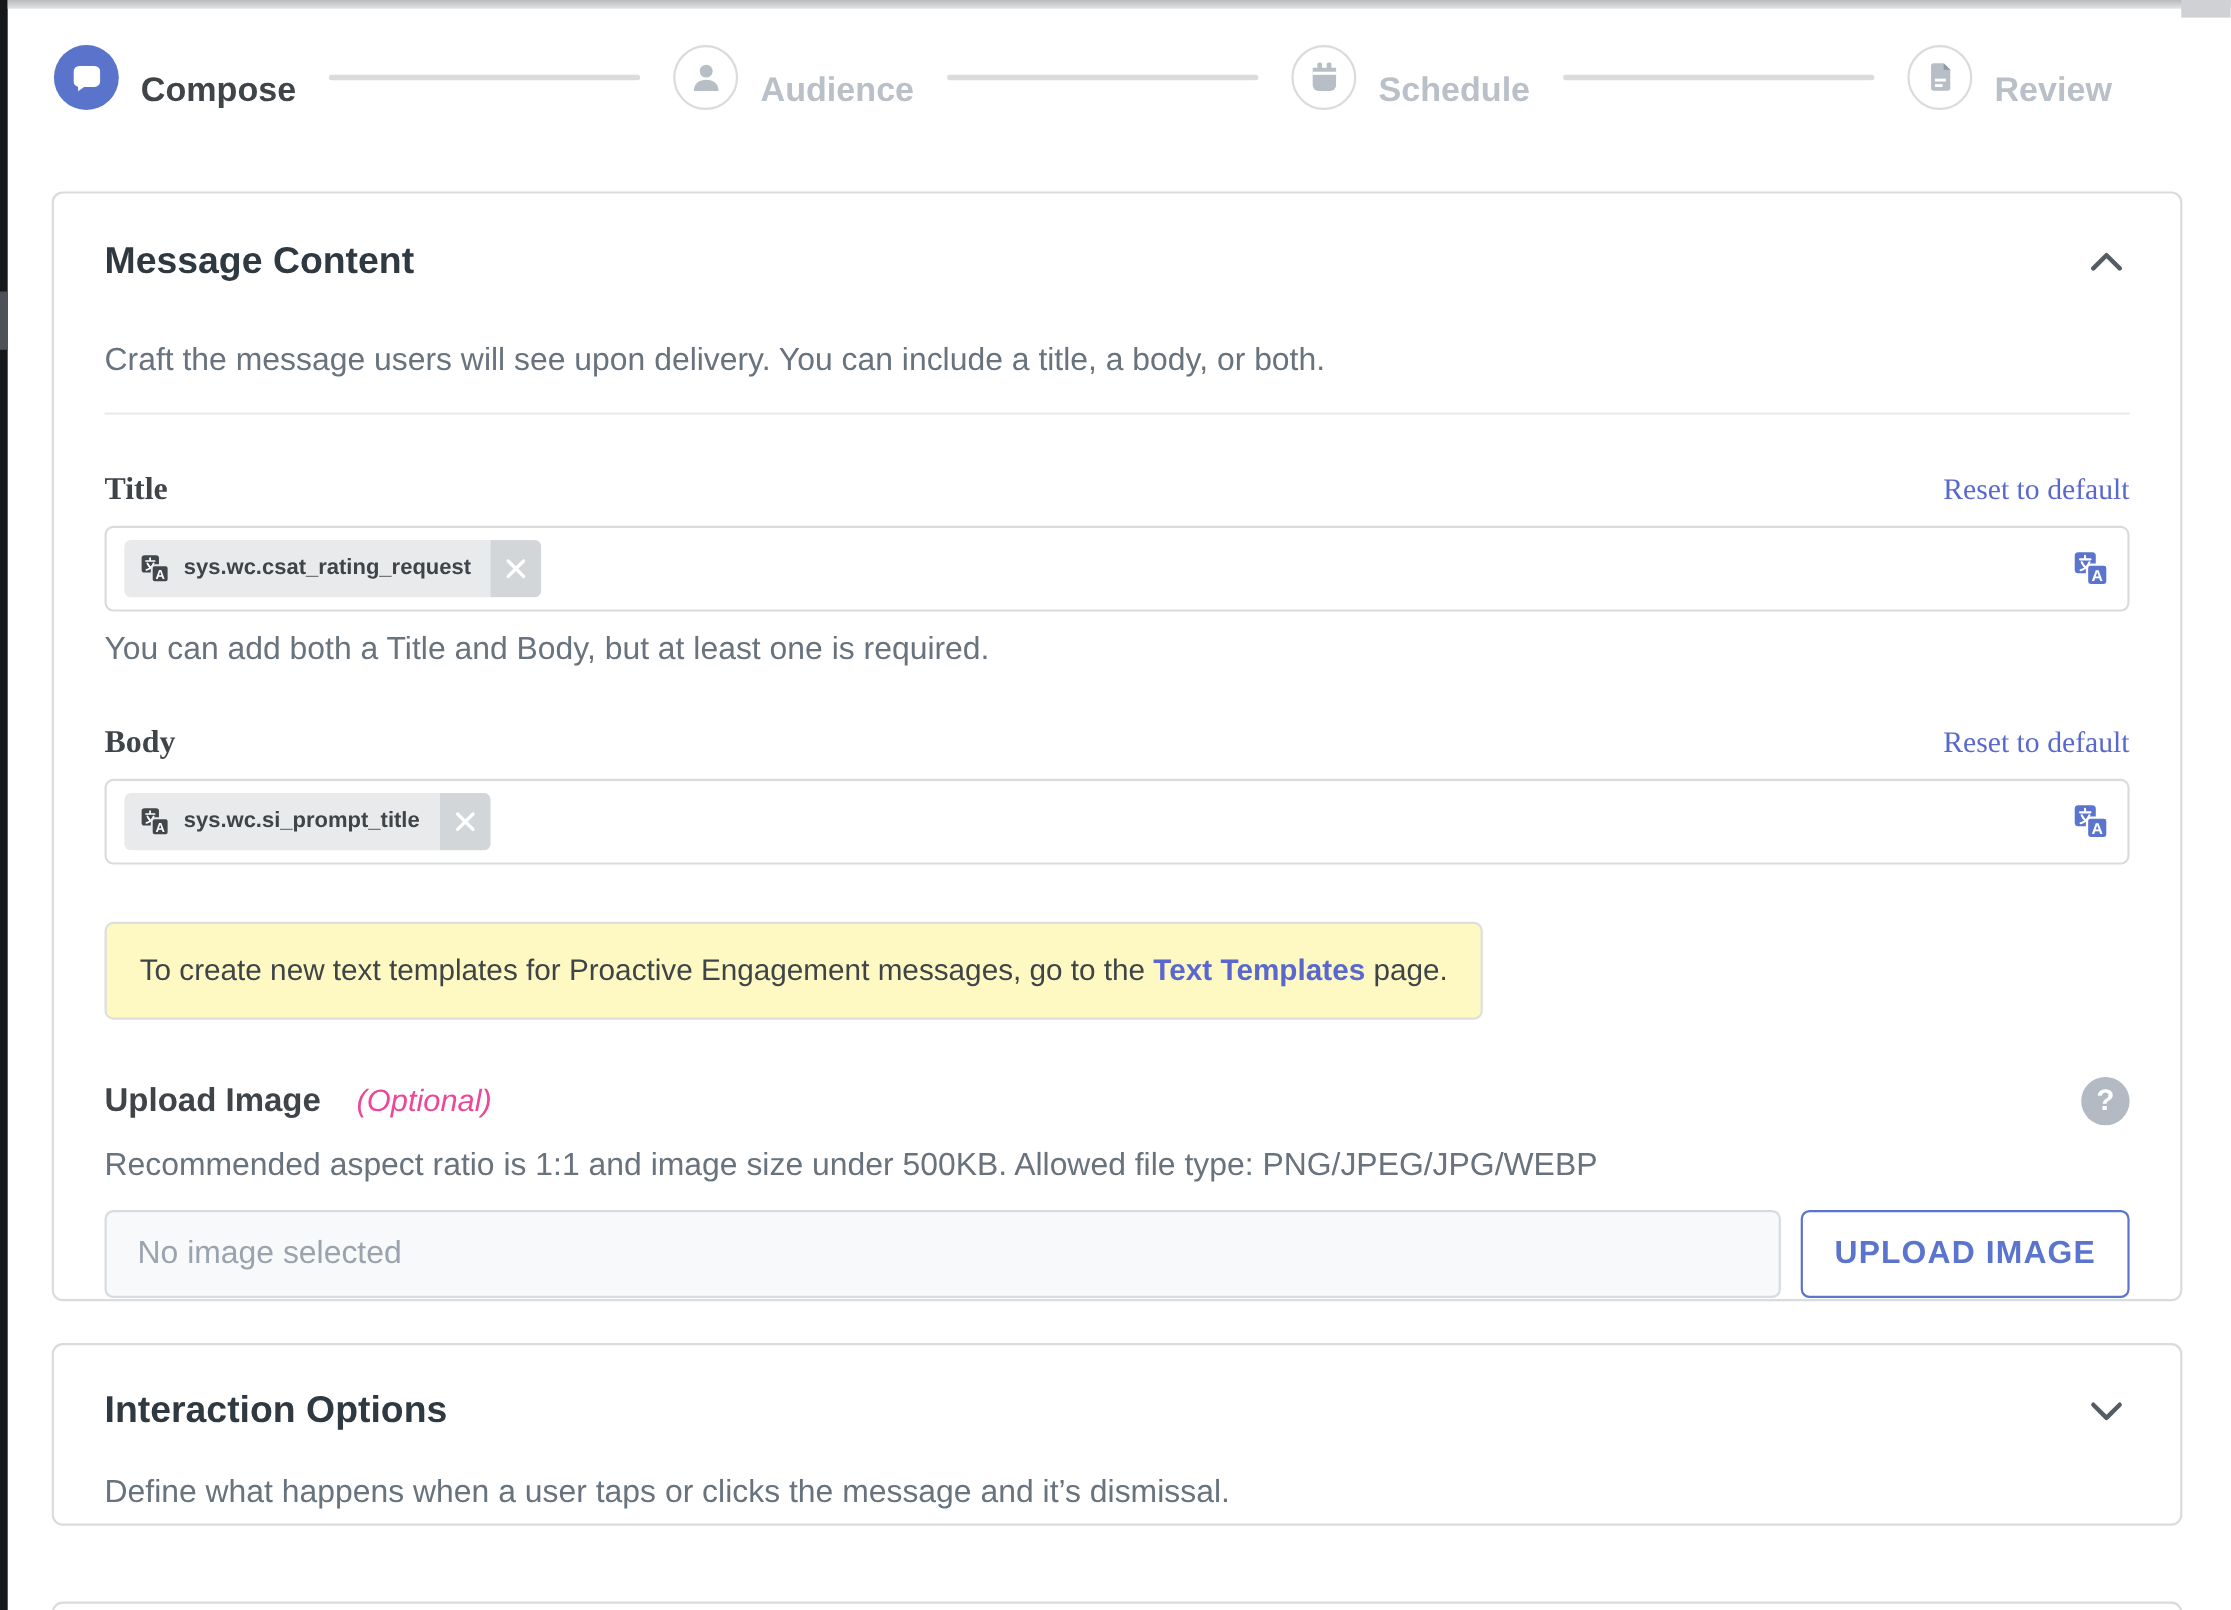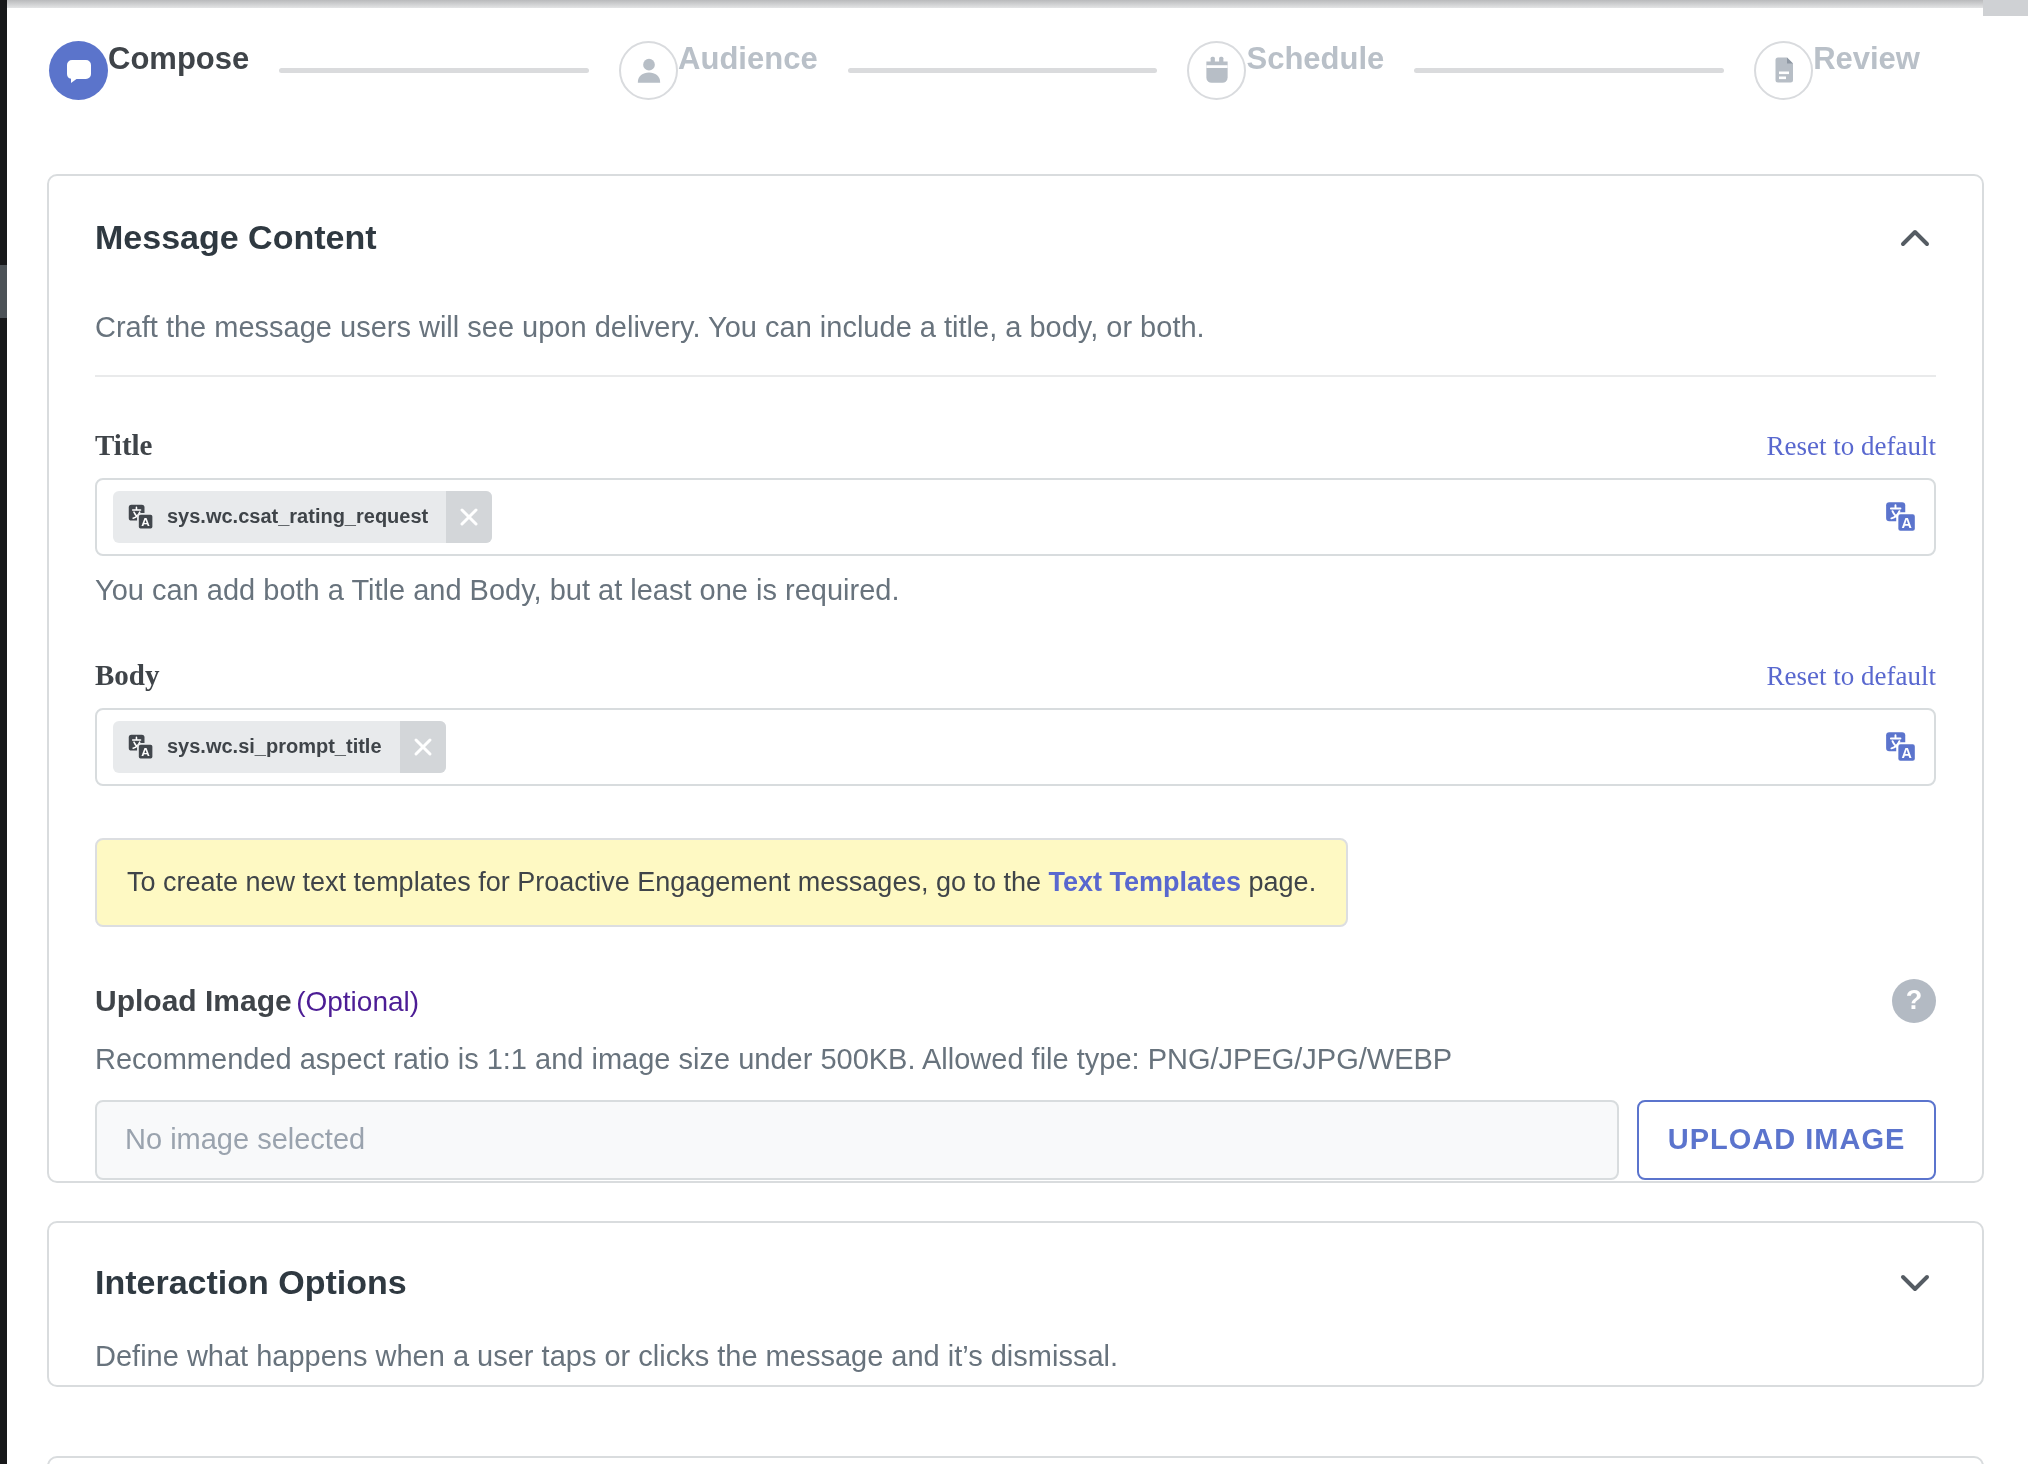--- a/index.html
+++ b/index.html
@@ -9,21 +9,21 @@
     -webkit-font-smoothing:antialiased;
   }
   
   .left-strip{position:absolute;left:0;top:0;bottom:0;width:7px;background:#17181a;z-index:5;}
   .left-thumb{position:absolute;left:0;top:265px;width:7px;height:53px;background:#4c5257;z-index:6;}
   .top-strip{position:absolute;left:7px;right:0;top:0;height:8px;background:linear-gradient(#b9babc,#e3e4e5);z-index:5;}
   .corner-block{position:absolute;right:0;top:0;width:45px;height:16px;background:#cfd1d4;z-index:6;}
 
   
   .stepper{position:absolute;top:38px;left:49px;right:108px;height:64px;display:flex;align-items:center;}
-  .step{display:flex;align-items:flex-start;cursor:default;}
+  .step{display:flex;align-items:flex-end;gap:20px;cursor:default;}
   .step-circle{width:59px;height:59px;border-radius:50%;display:flex;align-items:center;justify-content:center;box-sizing:border-box;flex:none;}
   .step-circle.active{background:#5b74cb;}
   .step-circle.inactive{background:#fff;border:2.5px solid #d9dbde;}
   .step-label{font-size:31px;font-weight:700;white-space:nowrap;}
   .step-label.active{color:#3f4449;}
   .step-label.inactive{color:#b9c0c8;}
   .connector{flex:1;height:5px;background:#dadbdd;border-radius:3px;margin:0 30px;}
 
   
   .card{position:absolute;left:47px;width:1937px;background:#fff;border:2px solid #d9dcde;border-radius:10px;box-sizing:border-box;}
@@ -47,21 +47,21 @@
   .chip-text{font-size:20px;font-weight:700;color:#3f4449;padding:0 18px 0 12px;white-space:nowrap;}
   .chip-close{width:46px;height:52px;background:#d3d6d9;border:none;display:flex;align-items:center;justify-content:center;cursor:pointer;padding:0;}
   .input-translate{display:flex;color:#5b74cd;cursor:pointer;background:none;border:none;padding:0;}
   .helper{font-size:29px;color:#68737d;margin-top:18px;}
 
   .note-box{display:inline-block;margin-top:52px;background:#fef9c3;border:2px solid #dcdee1;border-radius:8px;padding:25px 30px;font-size:27px;color:#3f4449;line-height:1.3;}
   .note-link{color:#5968cf;font-weight:700;text-decoration:none;cursor:pointer;}
 
   .upload-head{display:flex;justify-content:space-between;align-items:center;margin-top:52px;}
   .upload-label{font-size:30px;font-weight:700;color:#3f4449;}
-  .optional{font-size:28px;color:#4c1d95;font-weight:400;margin-left:0;}
+  .optional{font-size:28px;color:#ec4899;font-weight:400;margin-left:28px;font-style:italic;}
   .help-circle{width:44px;height:44px;border-radius:50%;background:#b3bac3;color:#fff;font-size:27px;font-weight:700;display:flex;align-items:center;justify-content:center;border:none;cursor:pointer;padding:0;}
   .upload-hint{font-size:29px;color:#68737d;margin-top:20px;}
   .upload-row{display:flex;margin-top:24px;gap:18px;}
   .file-display{flex:1;height:80px;background:#f8f9fa;border:2px solid #d8dcde;border-radius:8px;display:flex;align-items:center;padding-left:28px;font-size:29px;color:#9aa3ae;box-sizing:border-box;}
   .upload-btn{width:299px;height:80px;background:#fff;border:2.5px solid #5b74cd;border-radius:8px;color:#5b74cd;font-size:29px;font-weight:700;letter-spacing:1px;display:flex;align-items:center;justify-content:center;cursor:pointer;box-sizing:border-box;}
 </style>
 </head>
 <body>
 
 <div class="left-strip"></div>

